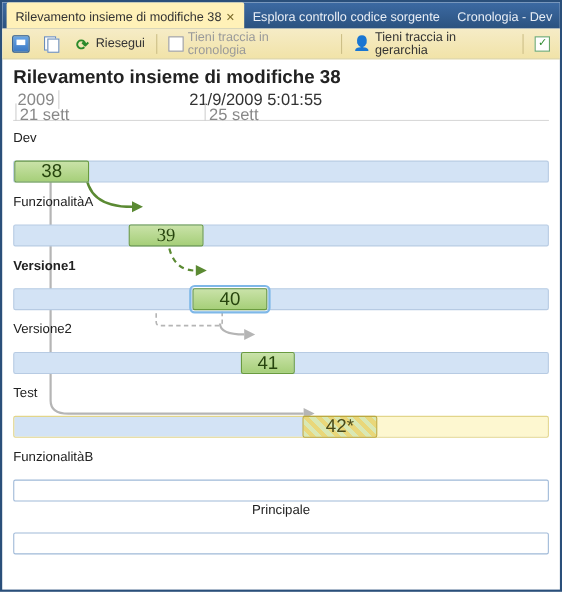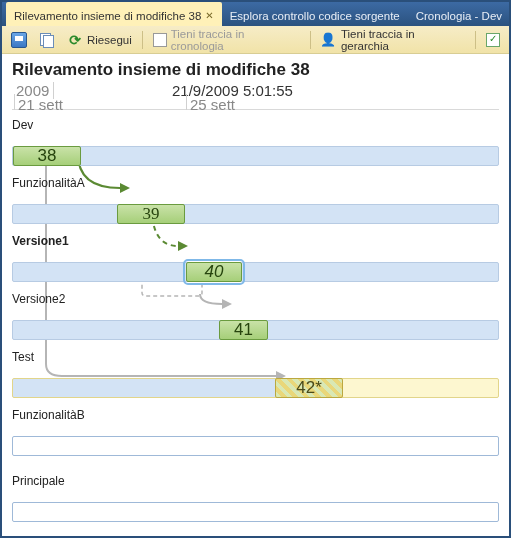--- a/index.html
+++ b/index.html
@@ -265,36 +265,36 @@
     </div>
     <div class="branch-row" style="top: 62px;">
       <div class="branch-label">FunzionalitàA</div>
       <div class="lane">
         <div class="cs-box" style="left: 104px; width: 68px; font-family: Liberation Serif, serif;">39</div>
       </div>
     </div>
     <div class="branch-row" style="top: 120px;">
       <div class="branch-label bold">Versione1</div>
       <div class="lane">
-        <div class="cs-box selected" style="left: 173px; width: 56px; font-style: italic;">40</div>
+        <div class="cs-box selected" style="left: 162px; width: 68px;">40</div>
       </div>
     </div>
     <div class="branch-row" style="top: 178px;">
       <div class="branch-label">Versione2</div>
       <div class="lane">
         <div class="cs-box" style="left: 206px; width: 49px;">41</div>
       </div>
     </div>
     <div class="branch-row" style="top: 236px;">
       <div class="branch-label">Test</div>
       <div class="lane test-result" style="background: linear-gradient(to right, rgb(211, 227, 245) 0px, rgb(211, 227, 245) 262px, rgb(253, 247, 208) 262px, rgb(253, 247, 208) 100%);">
         <div class="cs-box hatched" style="left: 262px; width: 68px;">42*</div>
       </div>
     </div>
     <div class="branch-row" style="top: 294px;">
       <div class="branch-label">FunzionalitàB</div>
       <div class="lane empty"></div>
     </div>
-    <div class="branch-row" style="top: 360px;">
+    <div class="branch-row" style="top: 342px; text-align: center;">
       <div class="branch-label">Principale</div>
       <div class="lane empty"></div>
     </div>
   </div>
 
 </body></html>

